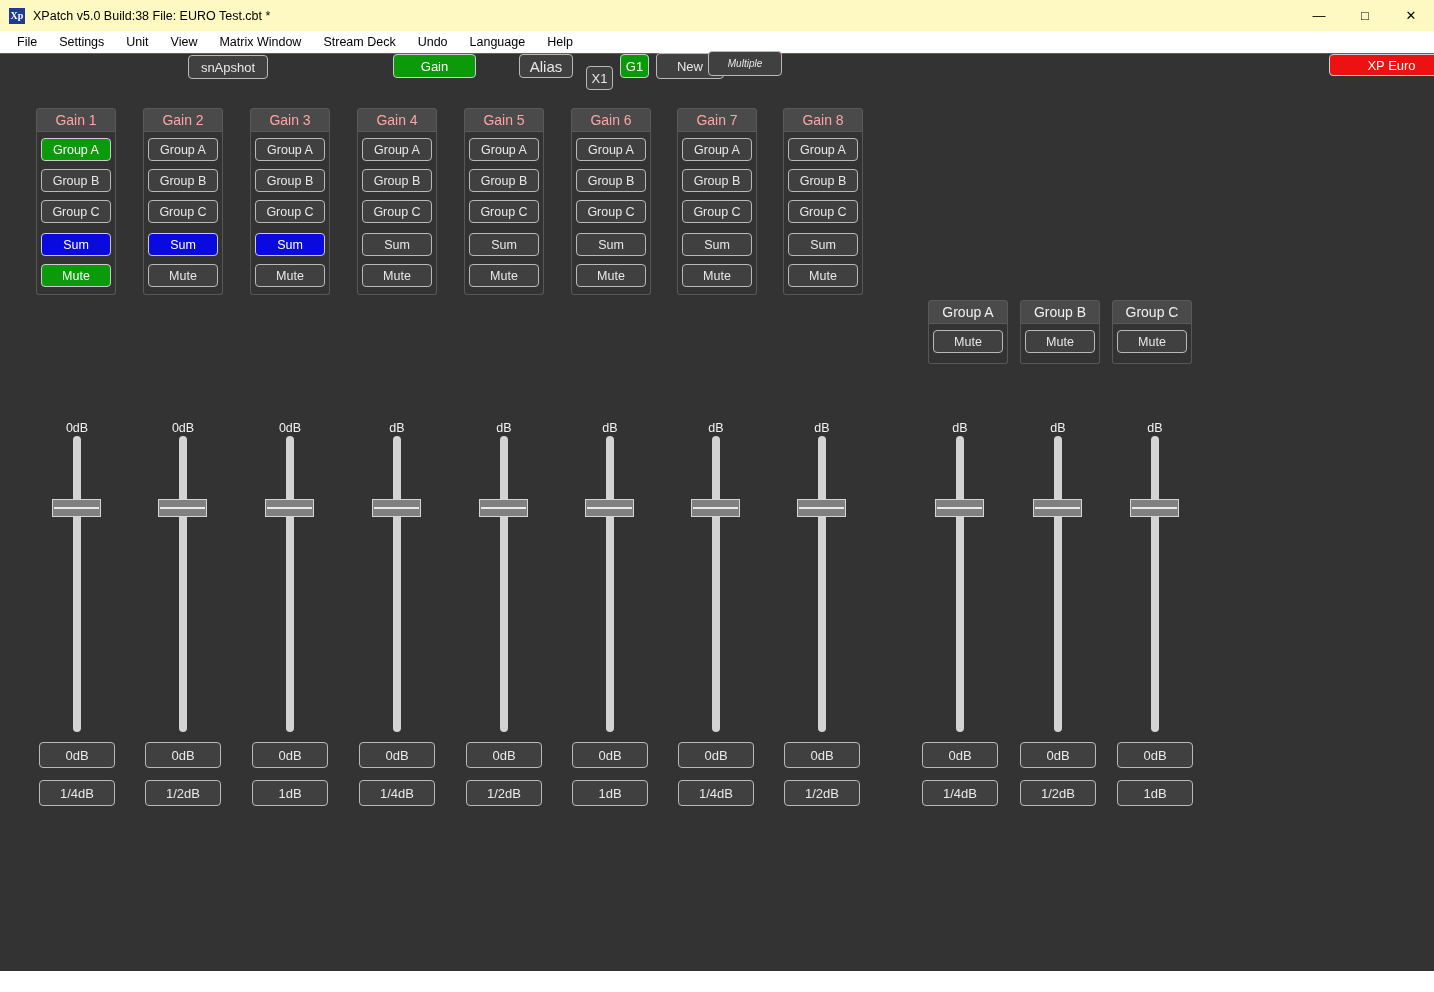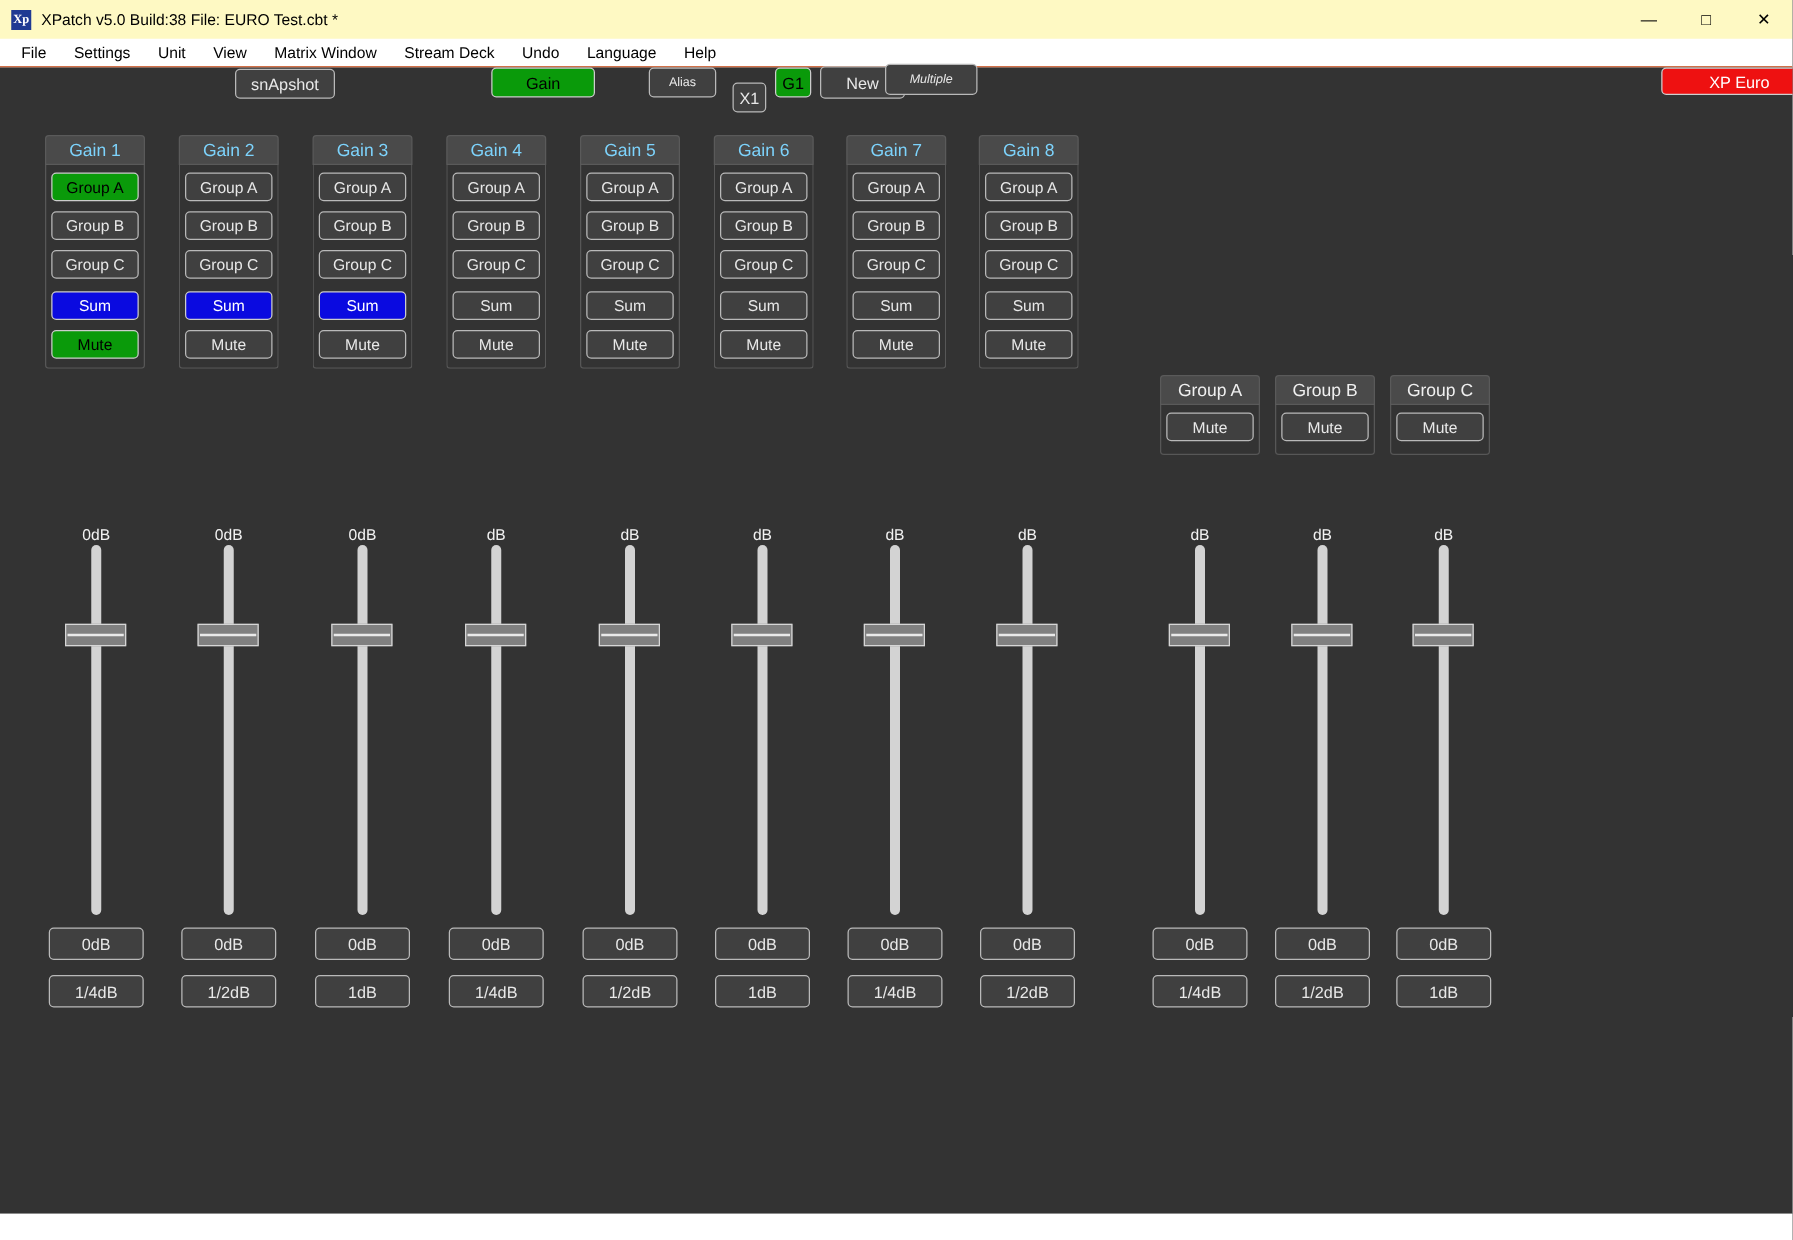--- a/index.html
+++ b/index.html
@@ -60,21 +60,21 @@
     line-height: 1;
   }
 
   
   #menubar {
     height: 22px;
     background: #ffffff;
     display: flex;
     align-items: center;
     padding-left: 6px;
-    border-bottom: 1px solid #c2410c;
+    border-bottom: 3px solid #c2410c;
   }
   .menu-item {
     font-size: 12.5px;
     color: #000000;
     padding: 2px 11px;
     white-space: nowrap;
   }
 
   
   #canvas {
@@ -101,46 +101,46 @@
     border-radius: 4px;
     color: #e8e8e8;
     font-size: 13px;
     display: flex;
     align-items: center;
     justify-content: center;
     box-sizing: border-box;
     white-space: nowrap;
     user-select: none;
   }
-  .btn.green { background: #0a9a0a; border-color: #cccccc; color: #000000; }
+  .btn.green { background: #0a9a0a; border-color: #cccccc; color: #ffffff; }
   .btn.blue  { background: #0a0ae0; border-color: #cccccc; color: #ffffff; }
   .btn.red   { background: #ee1111; border-color: #cfcfcf; color: #ffffff; }
 
   
   #toolbar { position: absolute; left:0; top:0; width:1434px; height:36px;margin-left:24px; }
   #snapshot-btn { position:absolute; left:164px; top:1px;  width:80px;  height:24px; font-size:13px; }
   #gain-btn     { position:absolute; left:369px; top:0px;  width:83px;  height:24px; font-size:13px; }
-  #alias-btn    { position:absolute; left:495px; top:0px;  width:54px;  height:24px; font-size:10px; }
+  #alias-btn    { position:absolute; left:495px; top:0px;  width:54px;  height:24px; font-size:15px; }
   #x1-btn       { position:absolute; left:562px; top:12px;  width:27px;  height:24px; font-size:13px; }
   #g1-btn       { position:absolute; left:596px; top:0px;  width:29px;  height:24px; font-size:13px; }
   #new-btn      { position:absolute; left:632px; top:-1px; width:68px;  height:26px; font-size:13px; }
   #multiple-btn { position:absolute; left:684px; top:-3px; width:74px;  height:25px; font-size:10px;font-style:italic; }
   #xpeuro-btn   { position:absolute; left:1305px; top:0px; width:125px; height:22px; font-size:13px; }
 
   
   .strip {
     position: absolute;
     width: 80px;
   }
   .strip-header {
     height: 24px;
     background: #4a4a4a;
     border: 1px solid #5a5a5a;
     border-radius: 3px 3px 0 0;
-    color: #7dd3fc;
+    color: #fca5a5;
     font-size: 14px;
     display: flex;
     align-items: center;
     justify-content: center;
     box-sizing: border-box;
   }
   .strip-body {
     border: 1px solid #575757;
     border-top: none;
     border-radius: 0 0 3px 3px;

